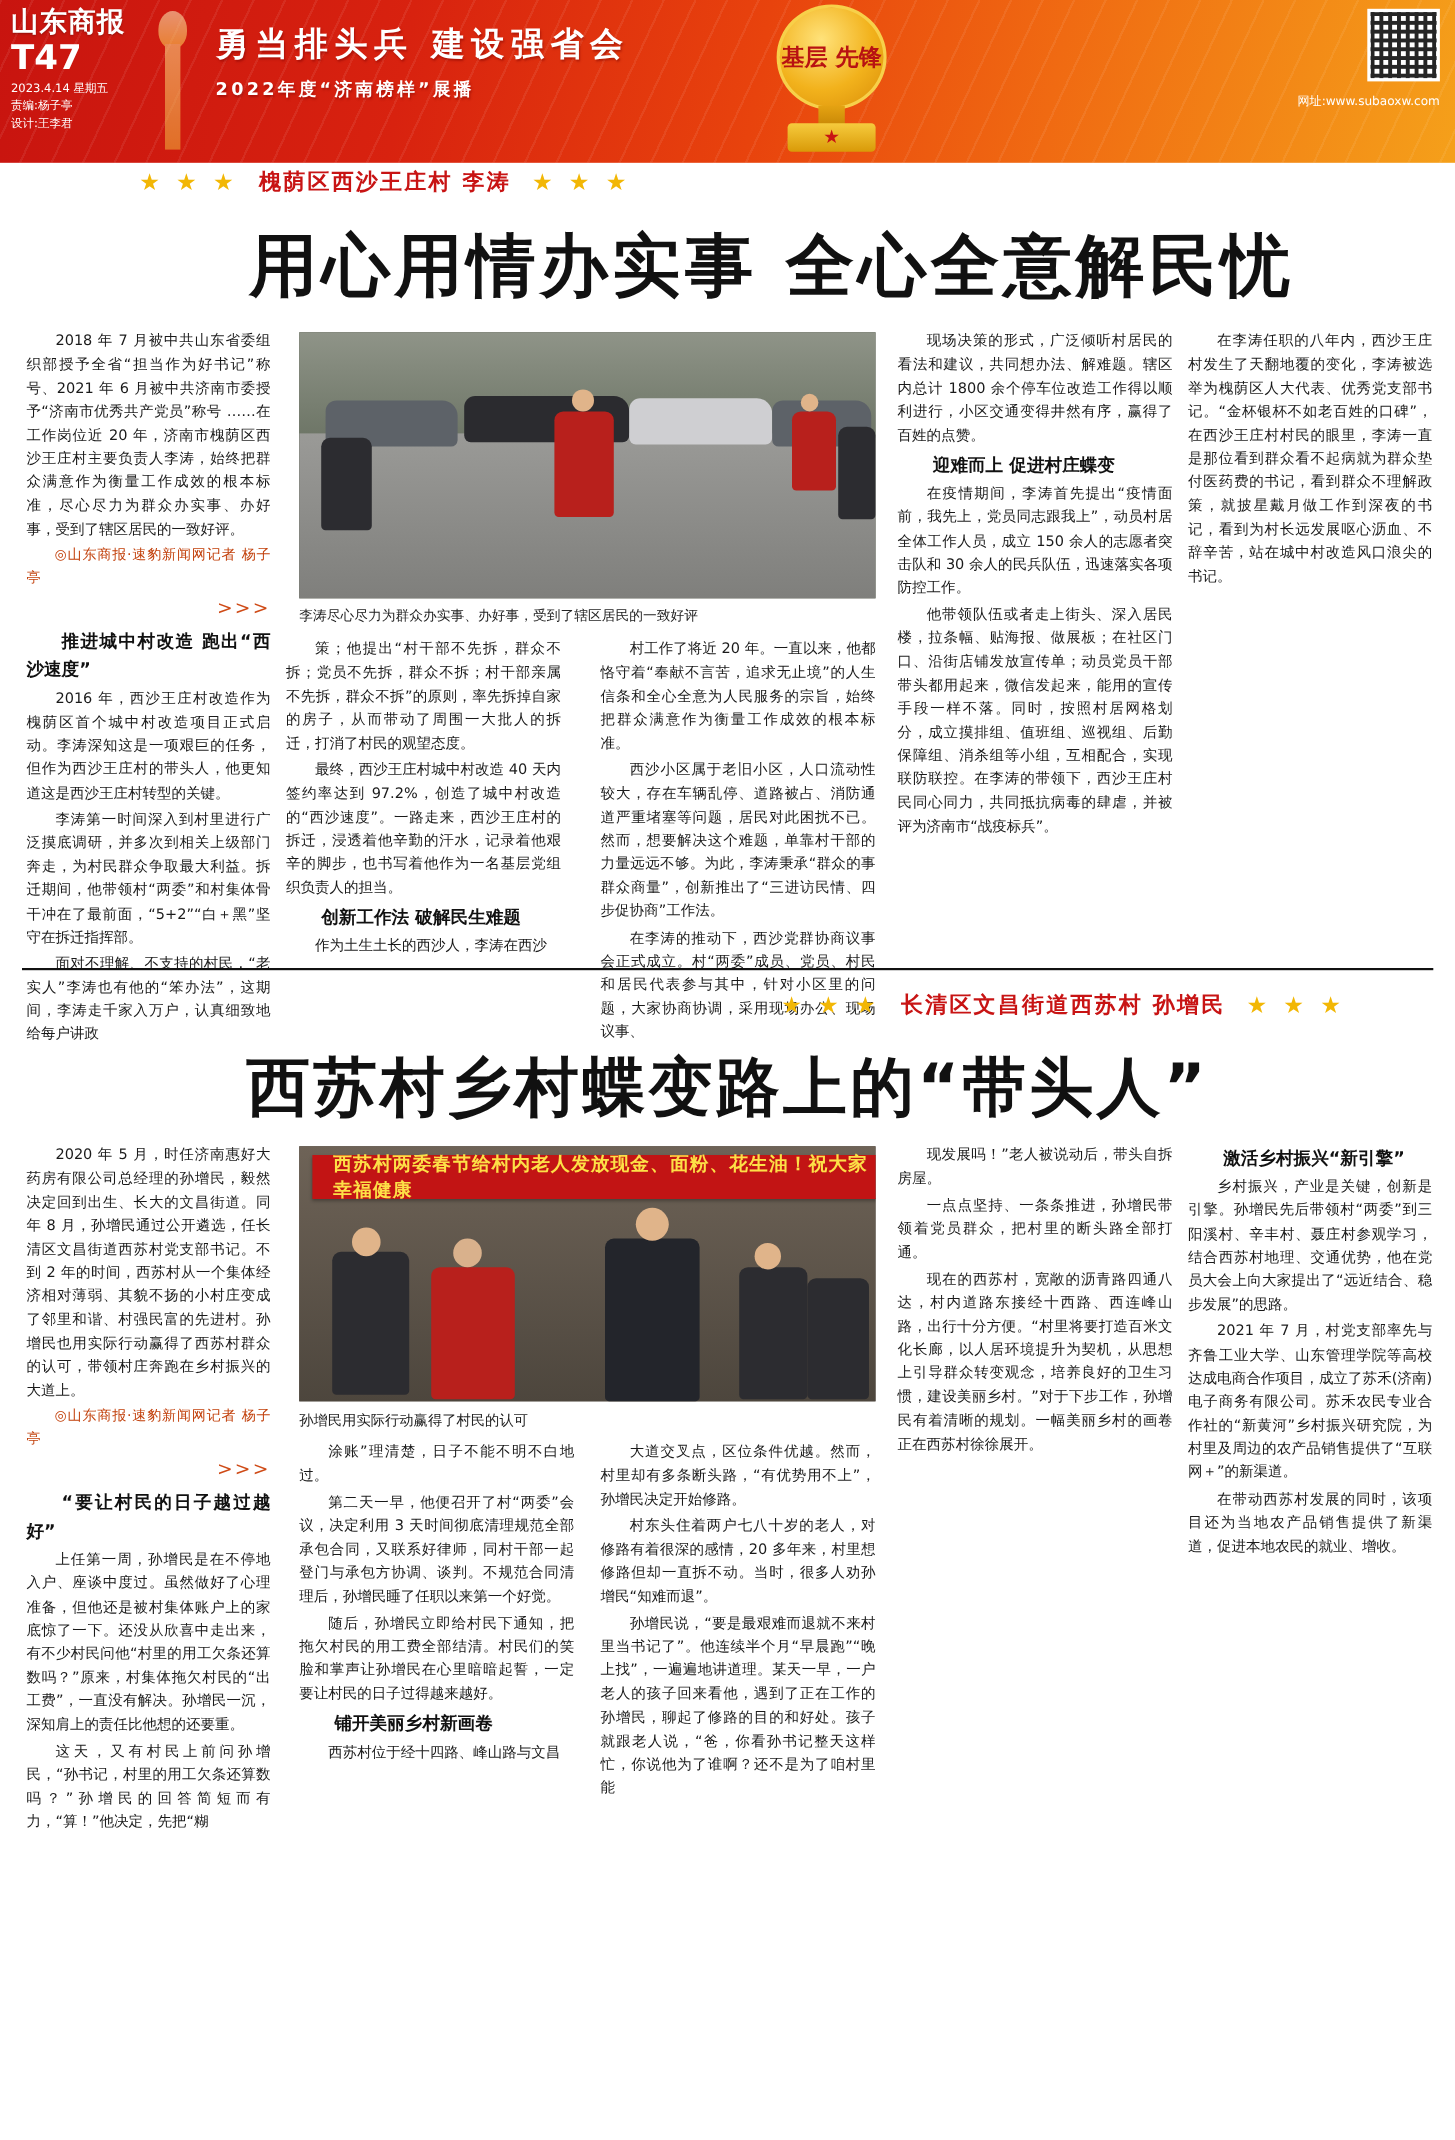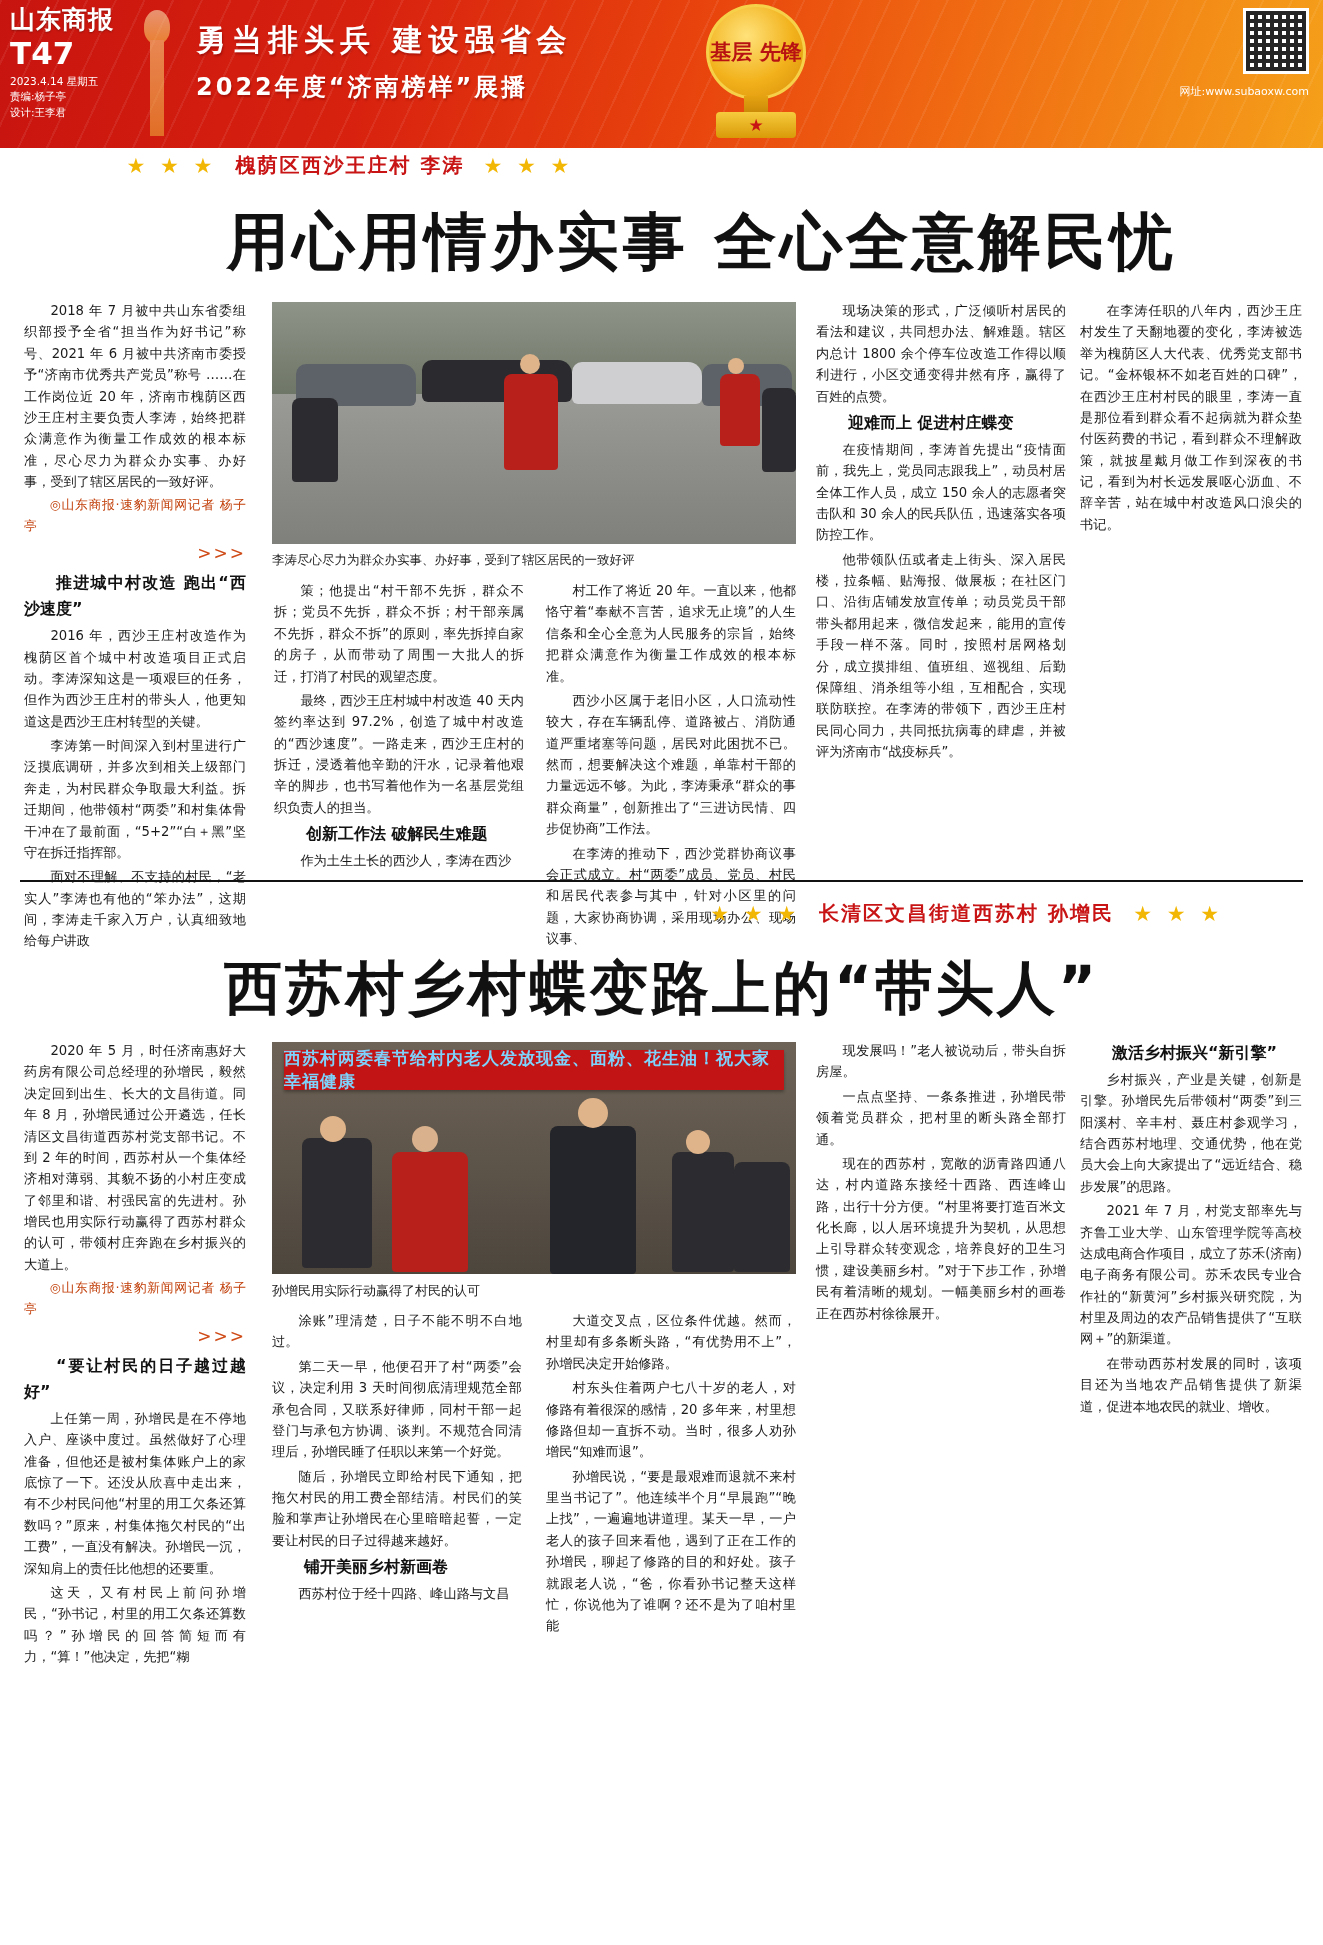--- a/index.html
+++ b/index.html
@@ -24,21 +24,21 @@
     background:
       repeating-linear-gradient(115deg, rgba(255,255,255,.07) 0 2px, rgba(255,255,255,0) 2px 26px);
   }
   .mh-left{position:absolute;left:10px;top:6px;width:180px;color:#fff;}
   .mh-logo{font-size:25px;font-weight:bold;letter-spacing:1px;line-height:1.1;text-shadow:0 1px 2px rgba(0,0,0,.3);}
   .mh-t47{font-size:31px;font-weight:bold;line-height:1.1;margin-top:2px;}
   .mh-date{font-size:10.5px;margin-top:4px;line-height:1.5;}
   .mh-meta{font-size:10.5px;line-height:1.5;}
   .mh-center{position:absolute;left:196px;top:20px;color:#fff;}
   .mh-c1{font-size:30px;font-weight:bold;letter-spacing:6px;text-shadow:1px 2px 2px rgba(120,0,0,.45);}
-  .mh-c2{font-size:24px;font-weight:bold;letter-spacing:3px;margin-top:10px;text-shadow:1px 2px 2px rgba(120,0,0,.45);}
+  .mh-c2{font-size:16px;font-weight:bold;letter-spacing:3px;margin-top:10px;text-shadow:1px 2px 2px rgba(120,0,0,.45);}
   .mh-badge{
     position:absolute;left:700px;top:4px;width:112px;height:140px;
   }
   .badge-cup{
     position:absolute;left:6px;top:0px;width:100px;height:96px;border-radius:50%;
     background:radial-gradient(circle at 40% 32%,#ffe27a,#f2b21c 55%,#d98d07 100%);
     border:3px solid #f7d04a;box-sizing:border-box;
     display:flex;align-items:center;justify-content:center;
   }
   .badge-cup span{color:#b81212;font-size:21px;font-weight:bold;line-height:1.15;text-align:center;}
@@ -68,21 +68,21 @@
     font-size:62px;font-weight:bold;letter-spacing:4px;color:#111;padding-left:40px;}
 
   
   .col{position:absolute;font-size:13.2px;line-height:1.62;text-align:justify;color:#1a1a1a;}
   .col p{margin:0 0 3px 0;text-indent:2em;}
   .byline{color:#c2410c;font-size:12.8px;margin-top:6px;text-indent:0;}
   .sub-h{font-size:16px;font-weight:bold;color:#111;margin:8px 0 5px 0;text-indent:0;}
   .arrows{color:#cf4b17;font-size:17px;letter-spacing:2px;text-align:right;margin:3px 0;text-indent:0;}
 
   .a1-c1{left:24px;top:300px;width:222px;}
-  .a1-c2{left:274px;top:580px;width:250px;}
+  .a1-c2{left:260px;top:580px;width:250px;}
   .a1-c3{left:546px;top:580px;width:250px;}
   .a1-c4{left:816px;top:300px;width:250px;}
   .a1-c5{left:1080px;top:300px;width:222px;}
 
   
   .photo1{position:absolute;left:272px;top:302px;width:524px;height:242px;overflow:hidden;background:#5a5f52;}
   .photo1-cap{position:absolute;left:272px;top:552px;width:524px;font-size:12.5px;color:#222;}
 
   
   .divider{position:absolute;left:20px;top:880px;width:1283px;height:2px;background:#111;}
@@ -105,22 +105,22 @@
   .ph-road{position:absolute;left:0;top:92px;width:100%;height:150px;background:linear-gradient(#9a9a97,#7f7f7c);}
   .ph-build{position:absolute;left:0;top:0;width:100%;height:96px;background:linear-gradient(#8f9488,#6d7566);}
   .ph-car{position:absolute;top:58px;width:120px;height:42px;border-radius:10px 14px 6px 6px;background:#2b2b2f;}
   .ph-car.b{background:#5d6268;}
   .ph-car.c{background:#cfcfd2;}
   .ph-person{position:absolute;width:54px;border-radius:8px 8px 4px 4px;}
   .ph-red{background:#b8201c;}
   .ph-dark{background:#2c2c30;}
   .ph-head{position:absolute;width:20px;height:20px;border-radius:50%;background:#e0b48a;}
   .ph-banner{position:absolute;left:12px;top:8px;width:500px;height:40px;background:#c21414;
-    display:flex;align-items:center;justify-content:center;color:#7dd3fc;font-size:17px;font-weight:bold;letter-spacing:1px;
-    box-shadow:0 2px 3px rgba(0,0,0,.3);}
+    display:flex;align-items:center;justify-content:center;color:#fde047;font-size:17px;font-weight:bold;letter-spacing:1px;
+    box-shadow:0 2px 3px rgba(0,0,0,.3);padding-left:19px;}
   .ph-wall{position:absolute;left:0;top:0;width:100%;height:100%;background:linear-gradient(#6e6357,#4d463d);}
 </style>
 </head>
 <body>
 
 <div class="page">
 
   <div class="masthead">
     <div class="mh-torch">
       <div class="flame"></div>

